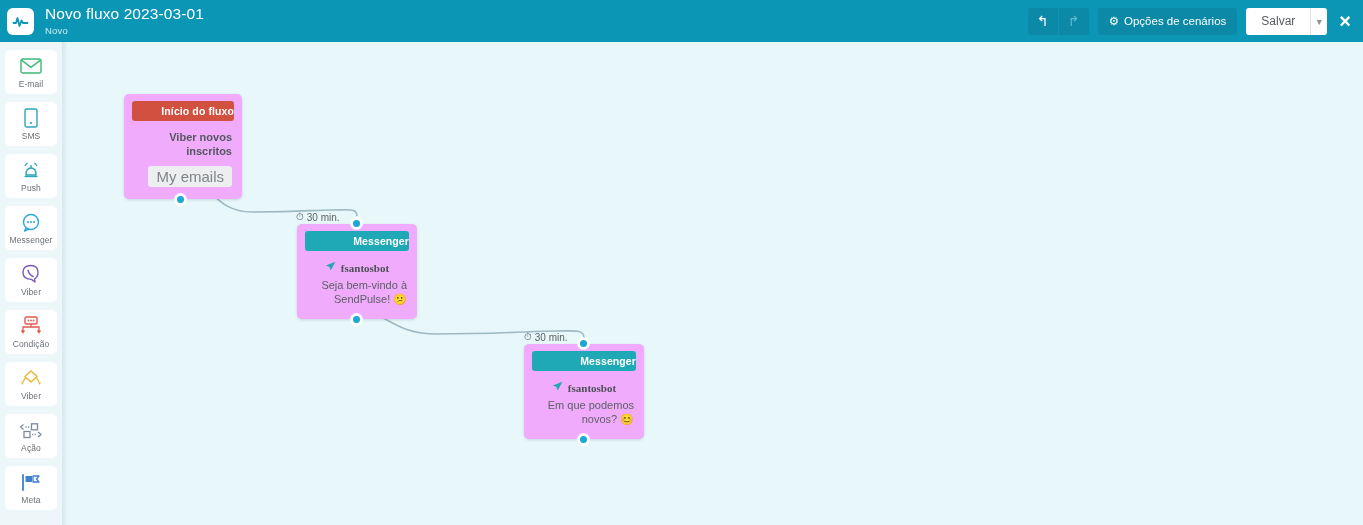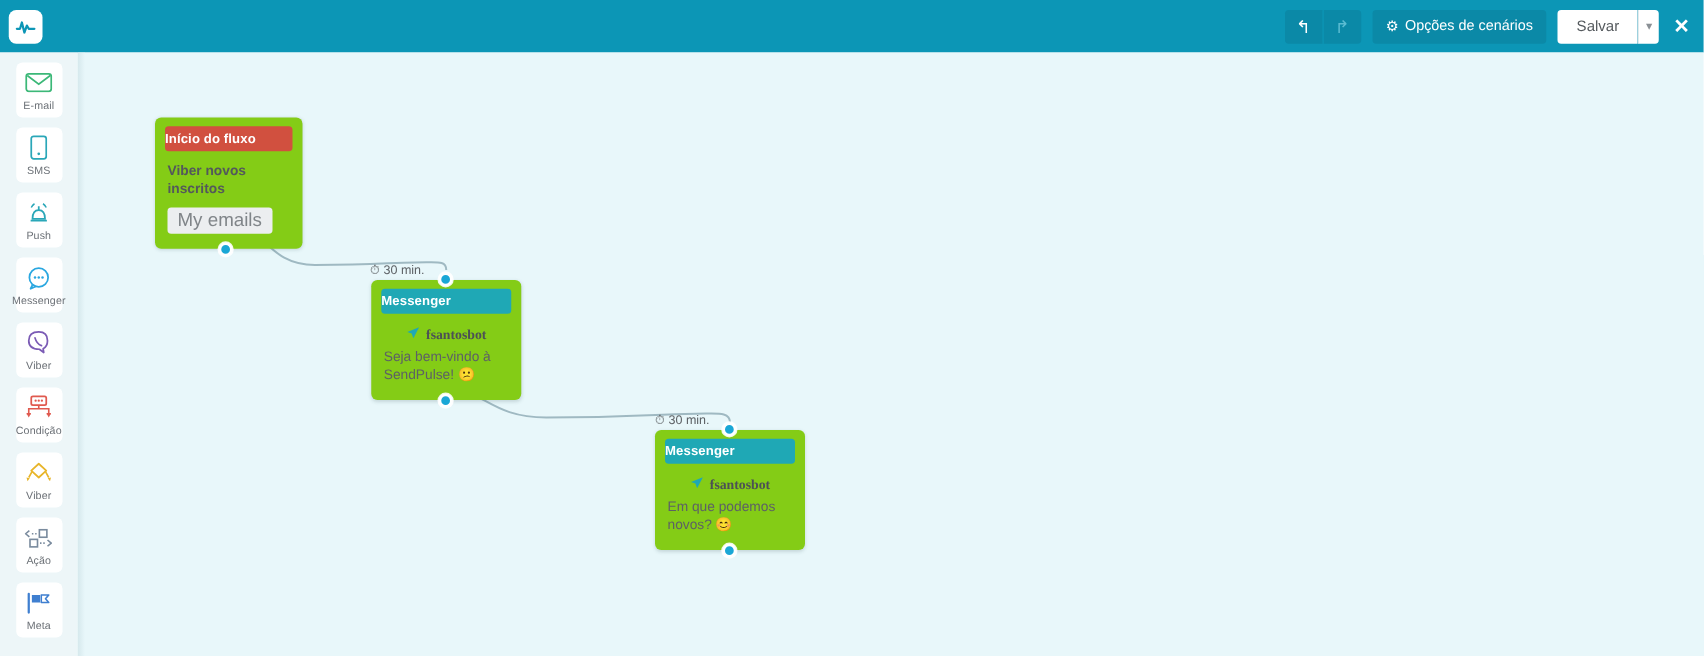--- a/index.html
+++ b/index.html
@@ -70,21 +70,21 @@
 
   
   .sidebar {
     position: absolute; top: 42px; left: 0;
     width: 62px; height: 483px;
     background: #edf6f8;
     padding-top: 8px;
     overflow: hidden;
   }
   .side-item {
-    width: 37px; height: 44px; margin: 0 auto 8px auto;
+    width: 52px; height: 44px; margin: 0 auto 8px auto;
     background: #ffffff; border-radius: 5px;
     display: flex; flex-direction: column;
     align-items: center; justify-content: center;
     cursor: pointer; gap: 2px;
   }
   .side-icon { height: 22px; display: flex; align-items: center; justify-content: center; }
   .side-label { font-size: 8.5px; color: #6b7076; letter-spacing: .1px; }
 
   
   .canvas {
@@ -95,24 +95,24 @@
   }
   .canvas-edge {
     position: absolute; left: 0; top: 0; width: 6px; height: 483px;
     background: linear-gradient(to right, #d5e8ec, #e8f7fa);
   }
   #wires { position: absolute; left: 0; top: 0; }
 
   
   .node {
     position: absolute;
-    background: #84cc16;
+    background: #f0abfc;
     border-radius: 5px;
     box-shadow: 0 1px 3px rgba(40,70,80,.18);
-    text-align: left;
+    text-align: right;
   }
   .node-head {
     color: #ffffff; font-size: 10.5px; font-weight: bold;
     padding: 4px 0; letter-spacing: .1px;
   }
   .head-start { background: #d1503f; border-radius: 3px; margin: 7px 8px 0 8px; }
   .head-msgr  { background: #1fa8b5; border-radius: 3px; margin: 7px 8px 0 8px; }
   .node-body { padding: 10px 10px 12px 10px; }
   .node-text { font-size: 11px; color: #5d6165; line-height: 1.25; }
   .node-text.bold { font-weight: bold; color: #53585c; }
@@ -145,20 +145,24 @@
 </head>
 <body>
 
 <div id="app">
 
   <div class="header">
     <div class="logo-box">
       <svg width="17" height="17" viewBox="0 0 17 17" aria-hidden="true">
         <polyline points="1.5,10 4,10 5.5,5 7.5,13 9.5,7.5 11,10 15.5,10" fill="none" stroke="#0c96b6" stroke-width="1.8" stroke-linecap="round" stroke-linejoin="round"></polyline>
       </svg>
+    </div>
+    <div class="title-wrap">
+      <div class="flow-title">Novo fluxo 2023-03-01</div>
+      <div class="flow-sub">Novo</div>
     </div>
 
     <div class="header-right">
       <button class="hbtn undo">
         <span>↰</span>
       </button>
       <button class="hbtn redo">
         <span>↱</span>
       </button>
       <button class="scen-btn">

